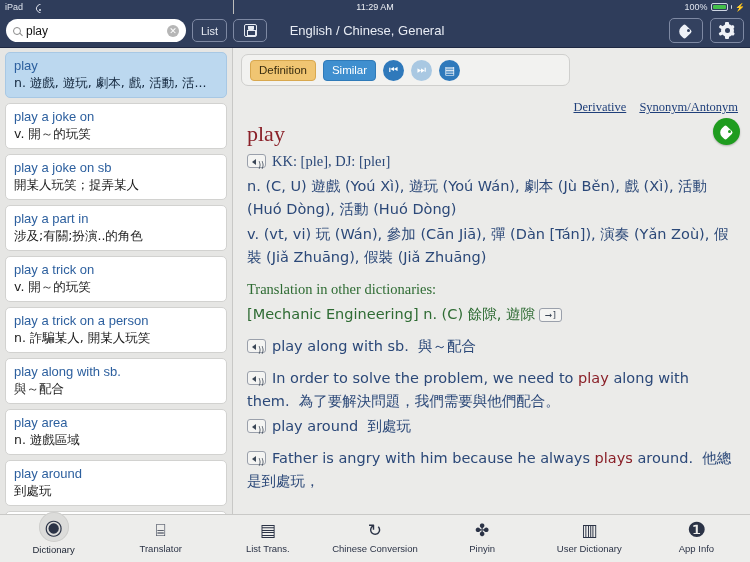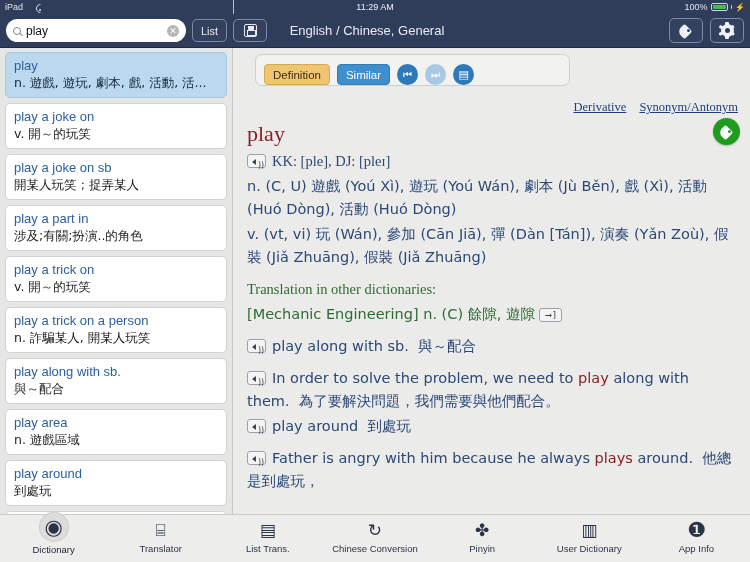--- a/index.html
+++ b/index.html
@@ -142,23 +142,23 @@
   .ld {
     font-size: 12.5px; color: #1b1b1b; line-height: 16px; margin-top: 1px;
     white-space: nowrap; overflow: hidden; text-overflow: ellipsis;
   }
   .lrow.sel .ld { color: #12263c; }
 
   
   .main { flex: 1; background: #ebebe9; position: relative; overflow: hidden; }
 
   .segwrap {
-    margin: 6px 180px 0 22px; height: 32px; background: #f2f2f0;
+    margin: 6px 180px 0 8px; height: 32px; background: #f2f2f0;
     border: 1px solid #cfcfcd; border-radius: 7px;
-    display: flex; align-items: flex-end; gap: 7px; padding: 0 8px;
+    display: flex; align-items: center; gap: 7px; padding: 0 8px;
   }
   .seg {
     height: 21px; border-radius: 4px; font-size: 11.5px;
     display: flex; align-items: center; padding: 0 8px; border: 1px solid transparent;
   }
   .seg.def { background: #f0c572; color: #3a2d10; border-color: #d8a84f; }
   .seg.sim { background: #3f8fcf; color: #fff; border-color: #2f7ab8; }
   .circbtn {
     width: 21px; height: 21px; border-radius: 50%; background: #2f79bb;
     color: #fff; display: flex; align-items: center; justify-content: center;

